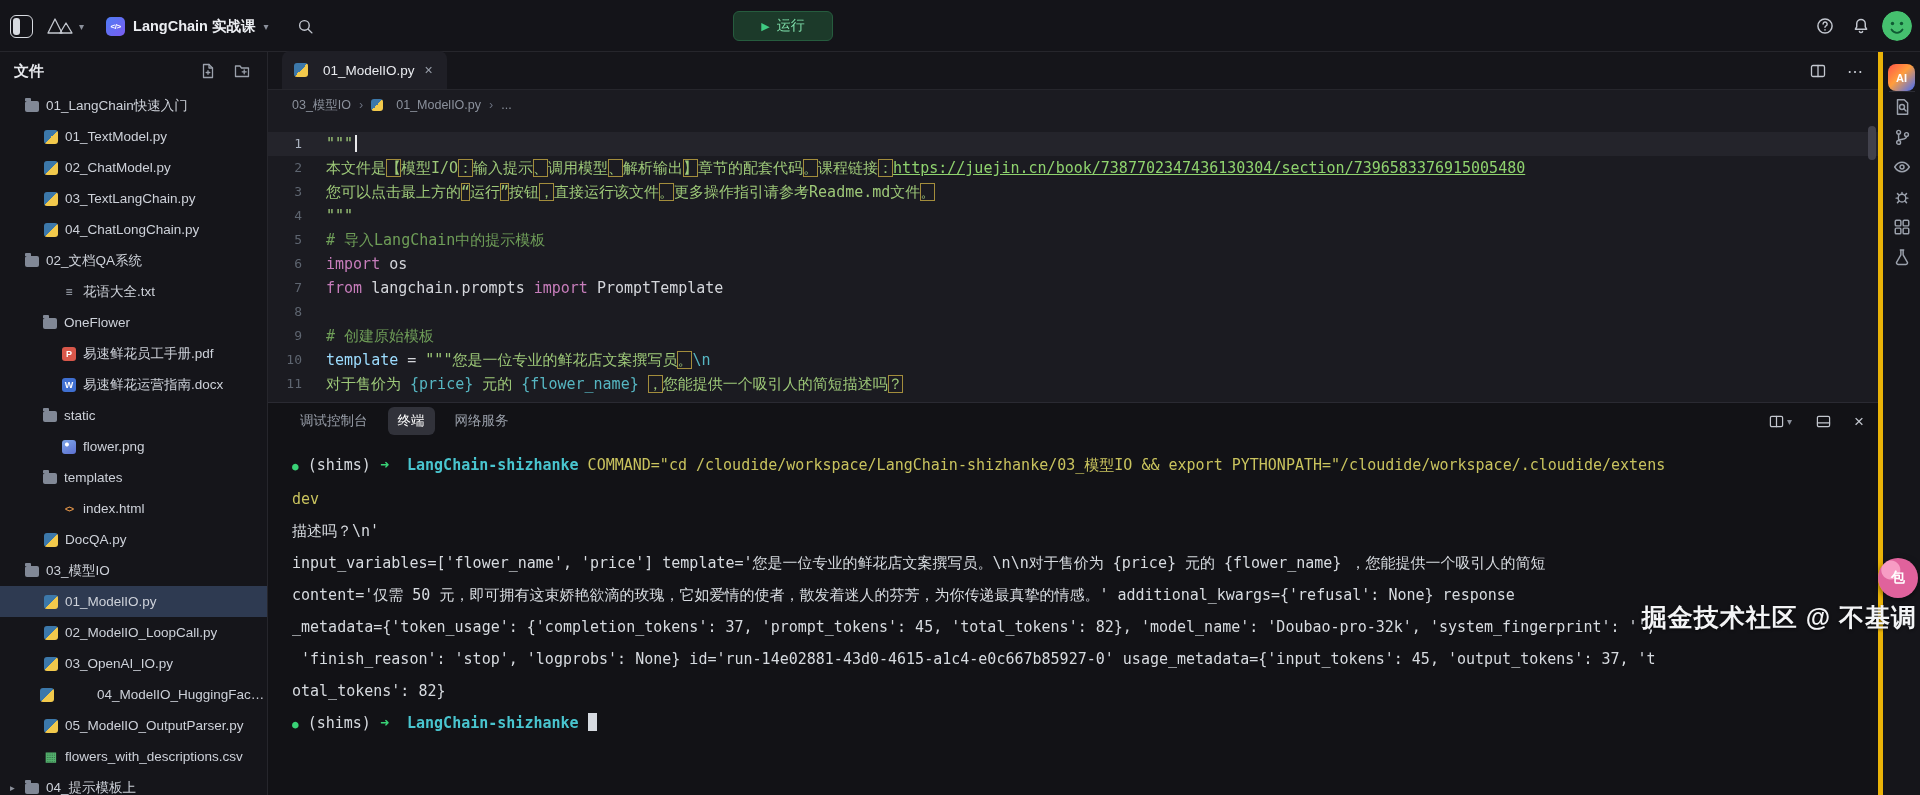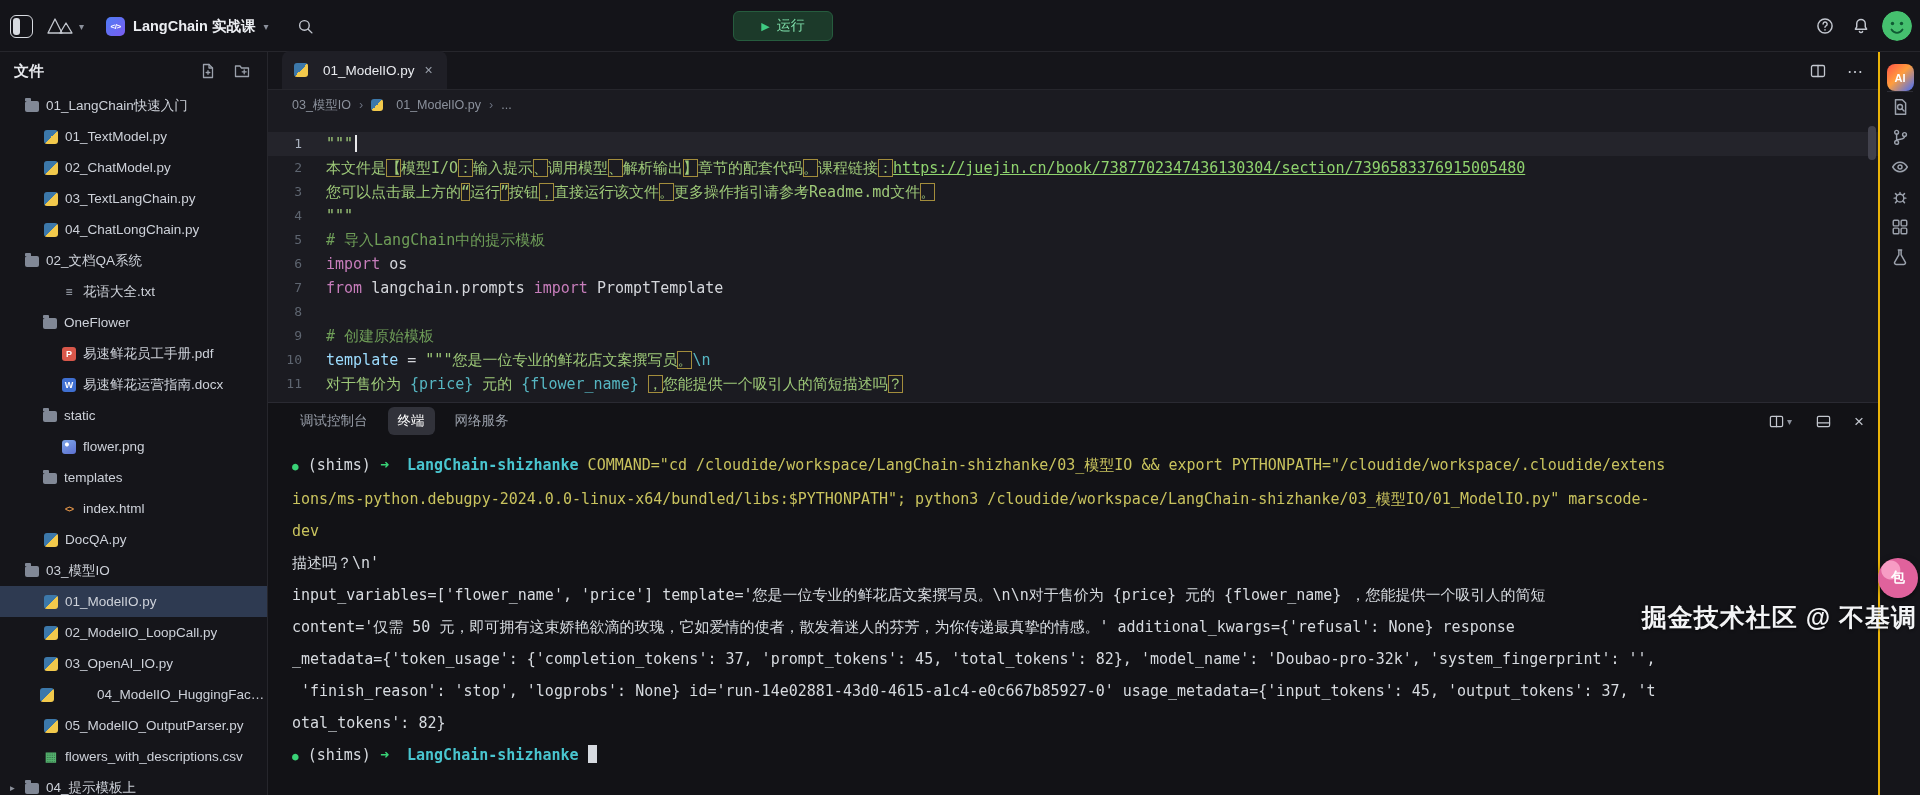--- a/index.html
+++ b/index.html
@@ -94,21 +94,21 @@
   .terminal { flex:1; overflow:hidden; padding:10px 0 0 24px; font-family:"DejaVu Sans Mono", monospace; font-size:15px; }
   .tline { line-height:32px; white-space:pre; }
   .seg.dot { color:#39d276; font-size:11px; }
   .seg.arrow { color:#39d276; font-weight:bold; }
   .seg.host { color:#49c5cf; font-weight:bold; }
   .seg.cmd { color:#c9c35e; }
   .seg.out { color:#d7dbe0; }
   .blockcur { display:inline-block; width:9px; height:18px; background:#d6dae0; vertical-align:-3px; }
 
   
-  .activitybar { position:absolute; top:52px; right:0; width:42px; bottom:0; background:#15151a; border-left:2px solid #eab308; display:flex; flex-direction:column; align-items:center; padding-top:12px; gap:0; }
+  .activitybar { position:absolute; top:52px; right:0; width:42px; bottom:0; background:#15151a; border-left:5px solid #eab308; display:flex; flex-direction:column; align-items:center; padding-top:12px; gap:0; }
   .ai-badge { width:27px; height:27px; border-radius:8px; background:linear-gradient(135deg,#ff5348,#ff9e3d 45%,#3e6bff); color:#fff; font-weight:bold; font-size:11px; display:flex; align-items:center; justify-content:center; cursor:pointer; }
   .ab-sep { width:26px; height:1px; background:#2c2c34; }
   .ab-btn { width:30px; height:30px; display:flex; align-items:center; justify-content:center; cursor:pointer; border-radius:6px; }
 
   
   .watermark { position:absolute; right:3px; top:601px; font-size:25px; font-weight:bold; color:#f3f4f6; text-shadow:0 1px 3px rgba(0,0,0,.6); letter-spacing:1px; }
   .float-badge { position:absolute; right:2px; top:558px; width:40px; height:40px; border-radius:50%; background:radial-gradient(circle at 32% 30%, #f79cc4 0 9px, #e0629c 10px); box-shadow:0 2px 6px rgba(0,0,0,.5); cursor:pointer; display:flex; align-items:center; justify-content:center; color:#fff; font-weight:bold; font-size:14px; }
 </style>
 </head>
 <body>
@@ -353,21 +353,20 @@
             <svg class="ic" width="15" height="15" viewBox="0 0 16 16">
               <rect x="1.5" y="2.5" width="13" height="11" rx="1.5"></rect>
                 <path d="M1.5 9.5h13"></path>
             </svg>
           </span>
           <span class="close-glyph">×</span>
         </div>
       </div>
       <div class="terminal">
           <div class="tline"><span class="seg dot">●</span><span class="seg out"> (shims) </span><span class="seg arrow">➜</span><span class="seg out">  </span><span class="seg host">LangChain-shizhanke</span><span class="seg cmd"> COMMAND="cd /cloudide/workspace/LangChain-shizhanke/03_模型IO &amp;&amp; export PYTHONPATH="/cloudide/workspace/.cloudide/extens</span></div>
-          <div class="tline"><span class="seg cmd">ions/ms-python.debugpy-2024.0.0-linux-x64/bundled/libs:$PYTHONPATH"; python3 /cloudide/workspace/LangChain-shizhanke/03_模型IO/01_ModelIO.py" marscode-</span></div>
           <div class="tline"><span class="seg cmd">dev</span></div>
           <div class="tline"><span class="seg out">描述吗？\n'</span></div>
           <div class="tline"><span class="seg out">input_variables=['flower_name', 'price'] template='您是一位专业的鲜花店文案撰写员。\n\n对于售价为 {price} 元的 {flower_name} ，您能提供一个吸引人的简短</span></div>
           <div class="tline"><span class="seg out">content='仅需 50 元，即可拥有这束娇艳欲滴的玫瑰，它如爱情的使者，散发着迷人的芬芳，为你传递最真挚的情感。' additional_kwargs={'refusal': None} response</span></div>
           <div class="tline"><span class="seg out">_metadata={'token_usage': {'completion_tokens': 37, 'prompt_tokens': 45, 'total_tokens': 82}, 'model_name': 'Doubao-pro-32k', 'system_fingerprint': '',</span></div>
           <div class="tline"><span class="seg out"> 'finish_reason': 'stop', 'logprobs': None} id='run-14e02881-43d0-4615-a1c4-e0c667b85927-0' usage_metadata={'input_tokens': 45, 'output_tokens': 37, 't</span></div>
           <div class="tline"><span class="seg out">otal_tokens': 82}</span></div>
           <div class="tline"><span class="seg dot">●</span><span class="seg out"> (shims) </span><span class="seg arrow">➜</span><span class="seg out">  </span><span class="seg host">LangChain-shizhanke</span><span class="seg out"> </span><span class="blockcur"></span></div>
         </div>
     </div>

